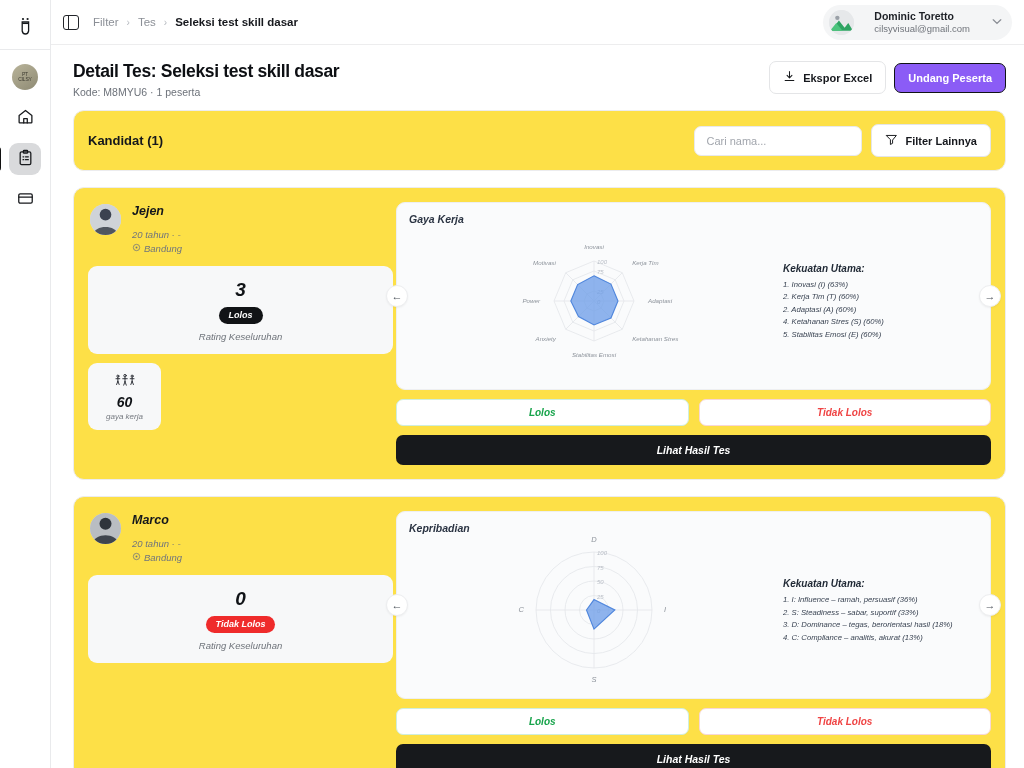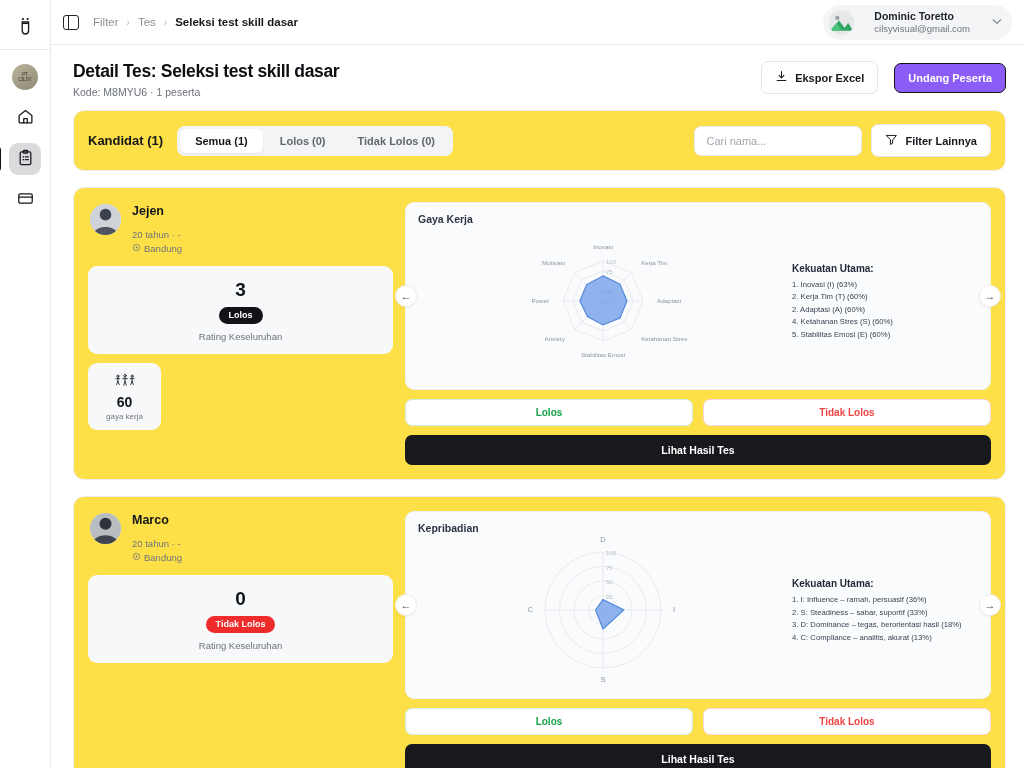--- a/index.html
+++ b/index.html
@@ -82,21 +82,21 @@
   .user-mail { font-size: 9.5px; color: #70747b; }
   .chev { color: #8b8f96; font-size: 9px; margin-left: 2px; }
 
   .scroll { flex: 1; overflow: hidden; padding: 0 0 0 0; }
 
   .page-head {
     display: flex; align-items: flex-start; padding: 16px 18px 12px 22px;
   }
   .page-title { font-size: 17.5px; font-weight: 700; letter-spacing: -0.35px; color: #0d0f13; }
   .page-sub { font-size: 10.5px; color: #6d727a; margin-top: 4px; }
-  .head-actions { margin-left: auto; display: flex; gap: 16px; align-items: center; padding-left: 16px; }
+  .head-actions { margin-left: auto; display: flex; gap: 8px; align-items: center; padding-left: 16px; }
   .btn {
     font-size: 11px; font-weight: 600; border-radius: 7px; padding: 8px 13px;
     cursor: pointer; display: flex; align-items: center; gap: 7px;
     border: 1px solid #e4e5e7; background: #fff; color: #16181d;
   }
   .btn-dark { background: #8b5cf6; color: #fff; border-color: #111316; }
 
   .card {
     background: #fde047; border: 1px solid #ececee; border-radius: 11px;
     margin: 0 18px 16px 22px;
@@ -113,21 +113,21 @@
   .tab.active { background: #fff; color: #15181d; box-shadow: 0 1px 2px rgba(0,0,0,.07); }
   .filter-right { margin-left: auto; display: flex; gap: 9px; align-items: center; }
   .search {
     width: 168px; border: 1px solid #e8e9eb; border-radius: 7px;
     padding: 8px 11px; font-size: 11px; color: #16181d;
     font-family: "Liberation Sans", sans-serif; background: #fff;
   }
   .search::placeholder { color: #a2a6ad; }
 
   
-  .cand { display: flex; padding: 14px; gap: 12px; }
+  .cand { display: flex; padding: 14px; gap: 3px; font-style: italic; }
   .cand-left { width: 305px; flex: 0 0 305px; }
   .cand-id { display: flex; gap: 11px; align-items: flex-start; padding: 2px 2px 0 2px; }
   .ava {
     width: 31px; height: 31px; border-radius: 50%; flex: 0 0 31px;
     background: #dfe1e4; overflow: hidden; display:flex; align-items:flex-end; justify-content:center;
   }
   .cand-name { font-size: 12.5px; font-weight: 700; color: #14171c; }
   .cand-meta { font-size: 9.5px; color: #71757c; margin-top: 11px; }
   .cand-loc { font-size: 9.5px; color: #71757c; margin-top: 2.5px; display: flex; align-items: center; gap: 3px;}
 
@@ -278,25 +278,20 @@
             </span>
             <span>Ekspor Excel</span>
           </div>
           <div class="btn btn-dark">Undang Peserta</div>
         </div>
       </div>
 
       <div class="card">
         <div class="filterbar">
           <div class="kandidat-label">Kandidat (1)</div>
-          <div class="tabs">
-            <div class="tab active">Semua (1)</div>
-            <div class="tab">Lolos (0)</div>
-            <div class="tab">Tidak Lolos (0)</div>
-          </div>
           <div class="filter-right">
             <input class="search" placeholder="Cari nama..." style="">
             <div class="btn">
               <span>
                 <svg width="13" height="13" viewBox="0 0 24 24" fill="none" stroke="#17191c" stroke-width="1.8" stroke-linecap="round" stroke-linejoin="round">
                   <path d="M3 4.5h18l-7 8.5v6l-4 2.2v-8.2Z"></path>
                 </svg>
               </span>
               <span>Filter Lainnya</span>
             </div>

